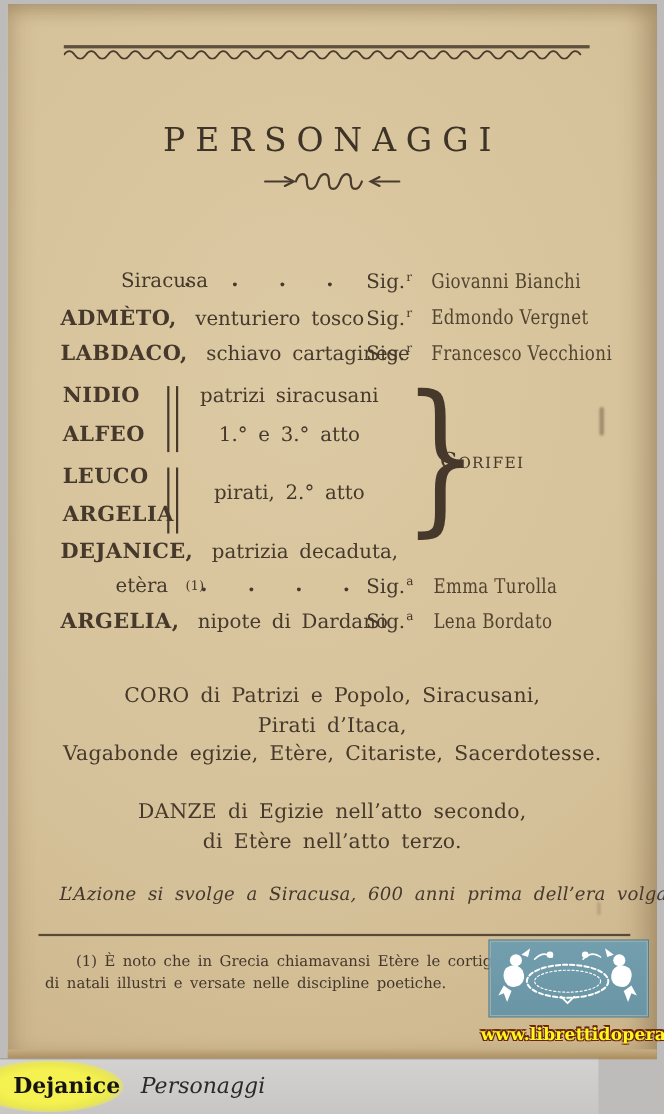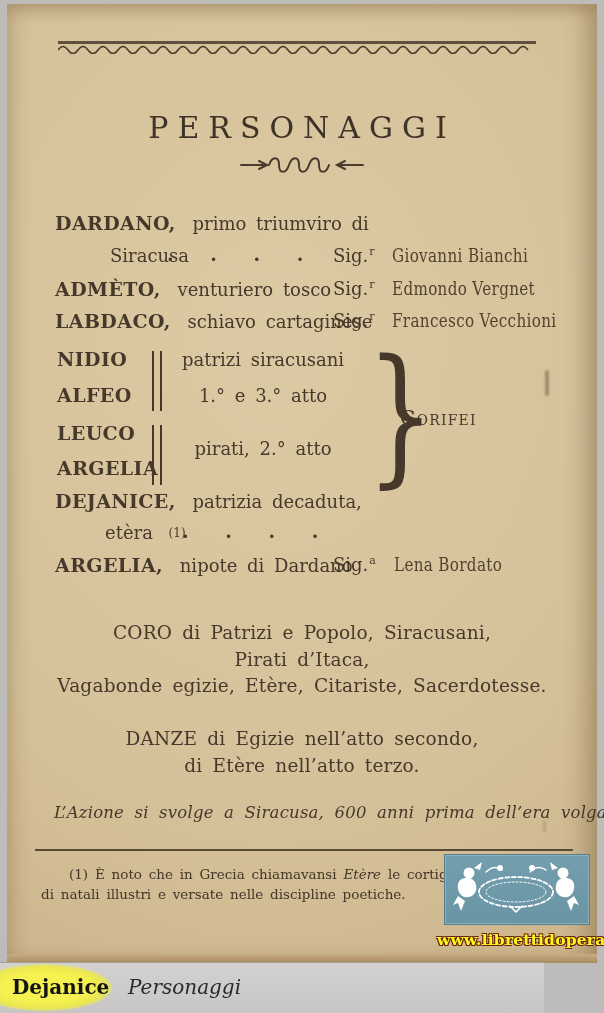--- a/index.html
+++ b/index.html
@@ -52,21 +52,21 @@
     transform:scaleX(.72);transform-origin:center;
   }
   .corifei{font-variant:small-caps;font-size:20px;letter-spacing:1.2px;color:#473a2c;}
   
   .center{left:0;width:100%;text-align:center;font-size:18.5px;word-spacing:4px;letter-spacing:.2px;}
   
   .action{left:47px;font-style:italic;font-size:16.5px;word-spacing:5px;letter-spacing:.2px;}
   
   .fnrule{left:28px;width:538px;border-top:2px solid #4a3c2d;opacity:.9;}
   .fn{font-size:13.5px;word-spacing:2.5px;color:#42362a;}
-  .fn .it{font-style:italic;}
+  .fn .it{}
   
   .smudge{background:rgba(68,50,28,.38);filter:blur(1px);border-radius:2px;}
   
   .logo{
     left:438px;top:851px;width:142px;height:67px;
     background:linear-gradient(#739eae,#6a95a4);
     border:1px solid #90b0b9;box-shadow:0 0 0 1px #557f8e;
   }
   .url{
     left:430px;top:926px;width:158px;text-align:center;
@@ -105,24 +105,20 @@
       <g fill="none" stroke="#4a3c2d" stroke-width="2" stroke-linecap="round">
         <path d="M2 11 H26"></path>
         <path d="M20 7 L28 11 L20 15"></path>
         <path d="M30 11 c3 -9 10 -9 10 0 c0 9 7 9 10 0 c3 -9 10 -9 10 0 c0 9 7 9 10 0 c3 -9 10 -9 10 0 c0 9 7 9 10 0"></path>
         <path d="M100 11 H124"></path>
         <path d="M106 7 L98 11 L106 15"></path>
       </g>
     </svg>
   </div>
 
-  <div class="abs line" style="left:48px;top:208px">
-    <span class="nm">DARDANO,</span>
-    <span class="role">primo triumviro di</span>
-  </div>
   <div class="abs line" style="left:103px;top:241px">
     <span class="role" style="margin-left:0">Siracusa</span>
   </div>
   <div class="abs dots" style="left:160px;top:239px">. . . .</div>
   <div class="abs sigline" style="left:326px;top:241px">
     <span>Sig.</span><sup>r</sup>
     <span class="performer">Giovanni Bianchi</span>
   </div>
 
   <div class="abs line" style="left:48px;top:274px">
@@ -160,20 +156,24 @@
 
   <div class="abs line" style="left:48px;top:486px">
     <span class="nm">DEJANICE,</span>
     <span class="role">patrizia decaduta,</span>
   </div>
   <div class="abs line" style="left:98px;top:518px">
     <span class="role" style="margin-left:0">etèra</span>
     <span style="font-size:12px;vertical-align:2px;margin-left:6px">(1)</span>
   </div>
   <div class="abs dots" style="left:175px;top:516px">. . . .</div>
+  <div class="abs sigline" style="left:326px;top:518px">
+    <span>Sig.</span><sup>a</sup>
+    <span class="performer">Emma Turolla</span>
+  </div>
 
   <div class="abs line" style="left:48px;top:550px">
     <span class="nm">ARGELIA,</span>
     <span class="role">nipote di Dardano</span>
   </div>
   <div class="abs sigline" style="left:326px;top:550px">
     <span>Sig.</span><sup>a</sup>
     <span class="performer">Lena Bordato</span>
   </div>
 

